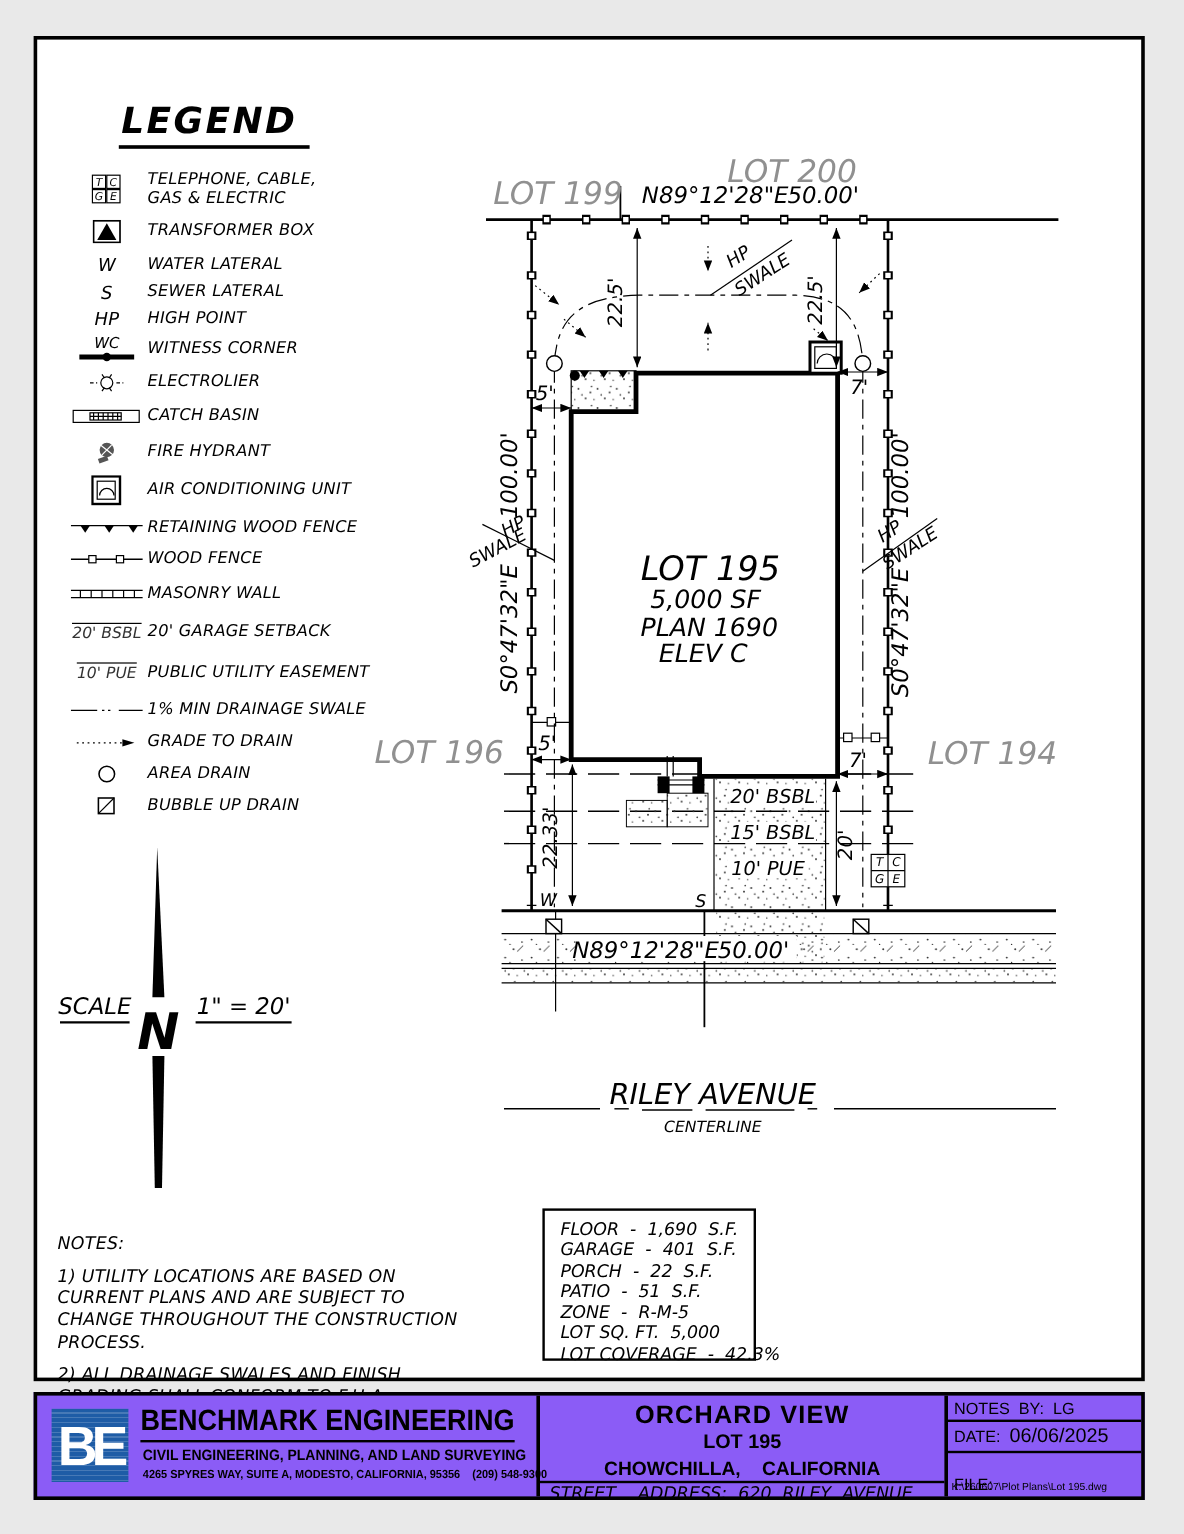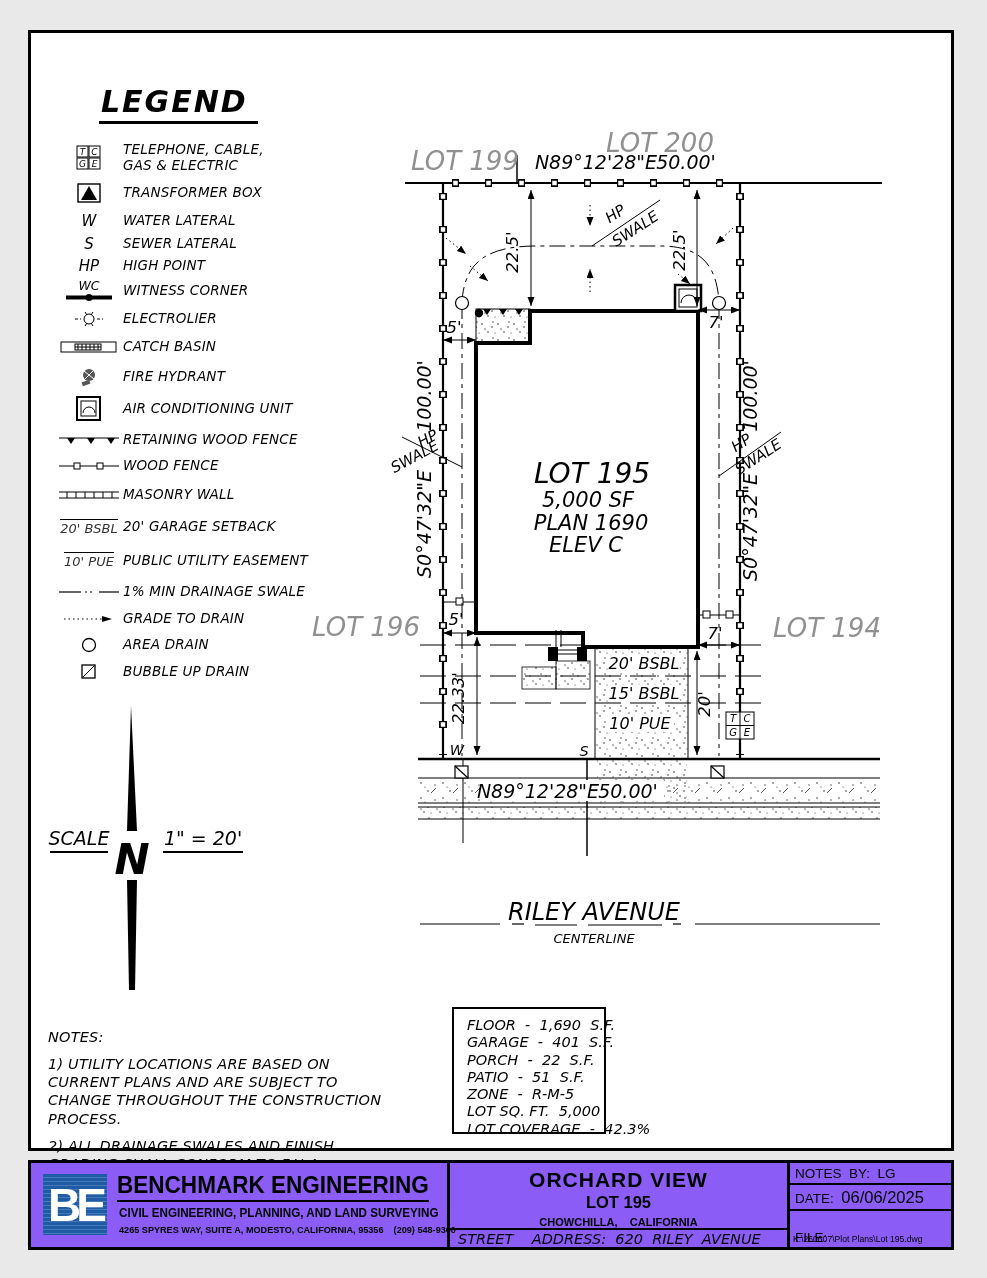--- a/index.html
+++ b/index.html
@@ -17,42 +17,42 @@
   .lrow{display:flex;align-items:center;}
   .lsym{flex:0 0 68px;display:flex;justify-content:center;align-items:center;}
   .llab{font-style:italic;font-size:13.5px;letter-spacing:.2px;line-height:1.15;}
   .symtxt{font-style:italic;font-size:15px;}
   .overbar{border-top:1.6px solid #000;padding-top:1px;font-size:13px;color:#333;}
   .wcstack{display:flex;flex-direction:column;align-items:center;line-height:1;}
   
   .notes{position:absolute;left:48px;top:1028px;width:348px;font-style:italic;
          font-size:14.5px;line-height:1.25;letter-spacing:.2px;}
   .notes p{margin:9px 0 0 0;}
-  .databox{position:absolute;left:452px;top:1007px;width:154px;height:127px;
+  .databox{position:absolute;left:452px;top:1007px;width:178px;height:127px;
            border:2px solid #000;box-sizing:border-box;padding:8px 0 0 13px;}
   .databox div{font-style:italic;font-size:14.5px;line-height:17.3px;white-space:pre;}
   
   .tblock{position:absolute;left:28px;top:1160px;width:926px;height:90px;background:#8b5cf6;
           border:3px solid #000;box-sizing:border-box;display:flex;font-family:"Liberation Sans",sans-serif;}
   .tb-left{flex:0 0 416px;border-right:3px solid #000;position:relative;}
   .tb-center{flex:0 0 337px;border-right:3px solid #000;display:flex;flex-direction:column;text-align:center;}
   .tb-right{flex:1;display:flex;flex-direction:column;}
   .logo{position:absolute;left:12px;top:11px;width:64px;height:61px;background:#1e5ca6;
         color:#fff;display:flex;align-items:center;justify-content:center;
         font-weight:bold;font-size:46px;letter-spacing:-5px;
         background-image:repeating-linear-gradient(180deg,rgba(255,255,255,0) 0 3px,rgba(255,255,255,.18) 3px 4px);}
   .coname{position:absolute;left:86px;top:8px;font-weight:bold;font-size:24.5px;white-space:nowrap;
           transform:scaleX(.92);transform-origin:left;border-bottom:2px solid #000;padding-bottom:1px;}
   .cotag{position:absolute;left:88px;top:43px;font-weight:bold;font-size:12.5px;white-space:nowrap;
          transform:scaleX(.93);transform-origin:left;}
   .coaddr{position:absolute;left:88px;top:61px;font-weight:bold;font-size:9.8px;white-space:pre;
           transform:scaleX(.93);transform-origin:left;}
   .pj-title{font-weight:bold;font-size:21px;margin-top:5px;letter-spacing:1px;}
   .pj-lot{font-weight:bold;font-size:16.5px;margin-top:1px;}
-  .pj-loc{font-weight:bold;font-size:11px;margin-top:4px;white-space:pre;flex:1;}
+  .pj-loc{font-weight:bold;font-size:16px;margin-top:4px;white-space:pre;flex:1;}
   .pj-street{border-top:2px solid #000;font-style:italic;font-family:"DejaVu Sans",sans-serif;
              font-size:14.5px;text-align:left;padding:1px 0 1px 8px;white-space:pre;}
   .mrow{border-bottom:2px solid #000;padding:3px 0 2px 5px;font-size:13.5px;white-space:pre;}
   .mrow .big{font-size:16.5px;}
   .mfile{padding:19px 0 0 5px;font-size:13.5px;flex:1;position:relative;}
   .mpath{position:absolute;left:3px;bottom:3px;font-size:8.6px;white-space:pre;}
 </style>
 </head>
 <body>
 

